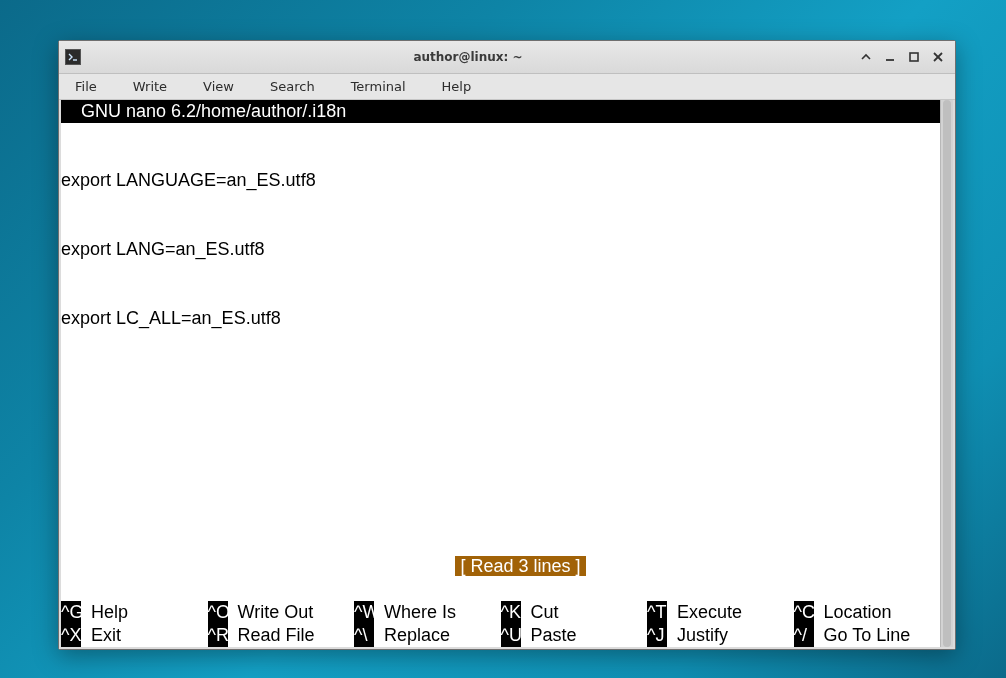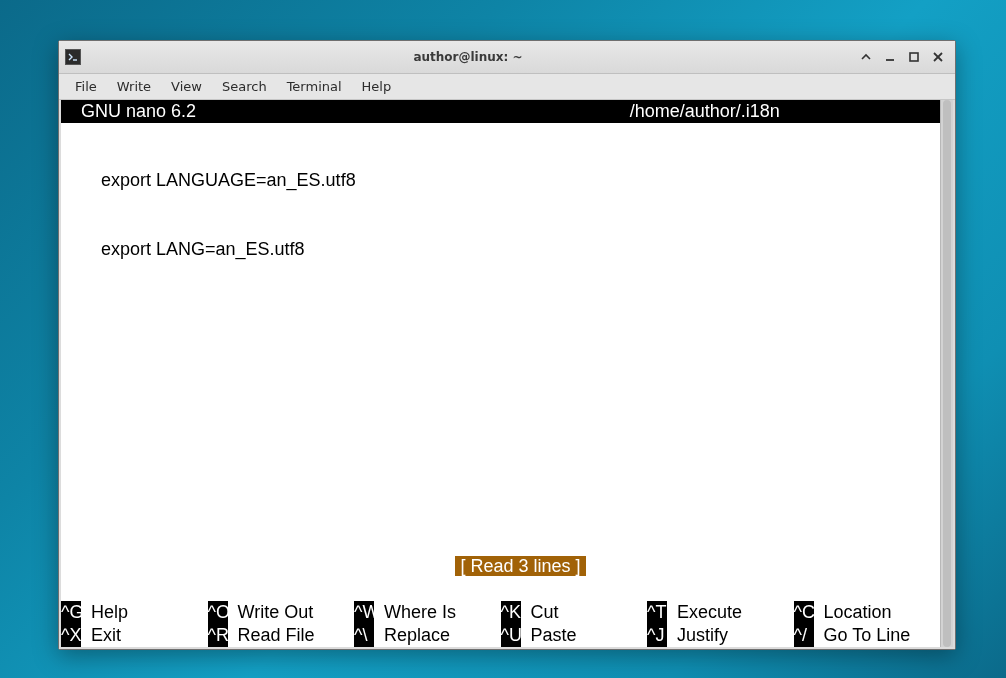--- a/index.html
+++ b/index.html
@@ -64,21 +64,21 @@
     color: #333;
     border-radius: 2px;
   }
 
   
   .menubar {
     height: 26px;
     background: #e6e6e6;
     display: flex;
     align-items: center;
-    gap: 0;
+    gap: 16px;
     padding: 0 6px;
     border-bottom: 1px solid #c6c6c6;
     font-size: 13px;
     color: #2c2c2c;
   }
   .menubar .menu-item {
     padding: 4px 10px;
     border-radius: 3px;
   }
 
@@ -116,29 +116,29 @@
   }
 
   .nano-titlebar {
     background: #000;
     color: #fff;
     display: flex;
     white-space: pre;
     padding: 0 0 0 0;
   }
   .nano-titlebar .lt { padding-left: 2ch; }
-  .nano-titlebar .mid { flex:1; text-align:right; }
+  .nano-titlebar .mid { flex:1; text-align:left; }
   .nano-titlebar .rt { width: 16ch; }
 
   .editor {
     flex: 1;
     white-space: pre;
     padding: 0 0 0 0;
   }
-  .editor .line { height: 23px; padding-left: 40px; }
+  .editor .line { height: 23px; }
 
   .status {
     text-align: center;
     white-space: pre;
   }
   .status .bubble {
     background: #a16207;
     color: #fff;
     padding: 0 0.5ch;
   }
@@ -213,20 +213,21 @@
 
       <div class="nano-titlebar">
         <span class="lt">GNU nano 6.2</span>
         <span class="mid">/home/author/.i18n</span>
         <span class="rt"></span>
       </div>
 
       <div class="editor">
         <div class="line">export LANGUAGE=an_ES.utf8</div>
         <div class="line">export LANG=an_ES.utf8</div>
+        <div class="line">export LC_ALL=an_ES.utf8</div>
       </div>
 
       <div class="status">
         <span class="bubble">[ Read 3 lines ]</span>
       </div>
 
       <div class="shortcuts">
         <span class="shortcut"><span class="key">^G</span><span class="klabel">Help</span></span>
         <span class="shortcut"><span class="key">^O</span><span class="klabel">Write Out</span></span>
         <span class="shortcut"><span class="key">^W</span><span class="klabel">Where Is</span></span>

